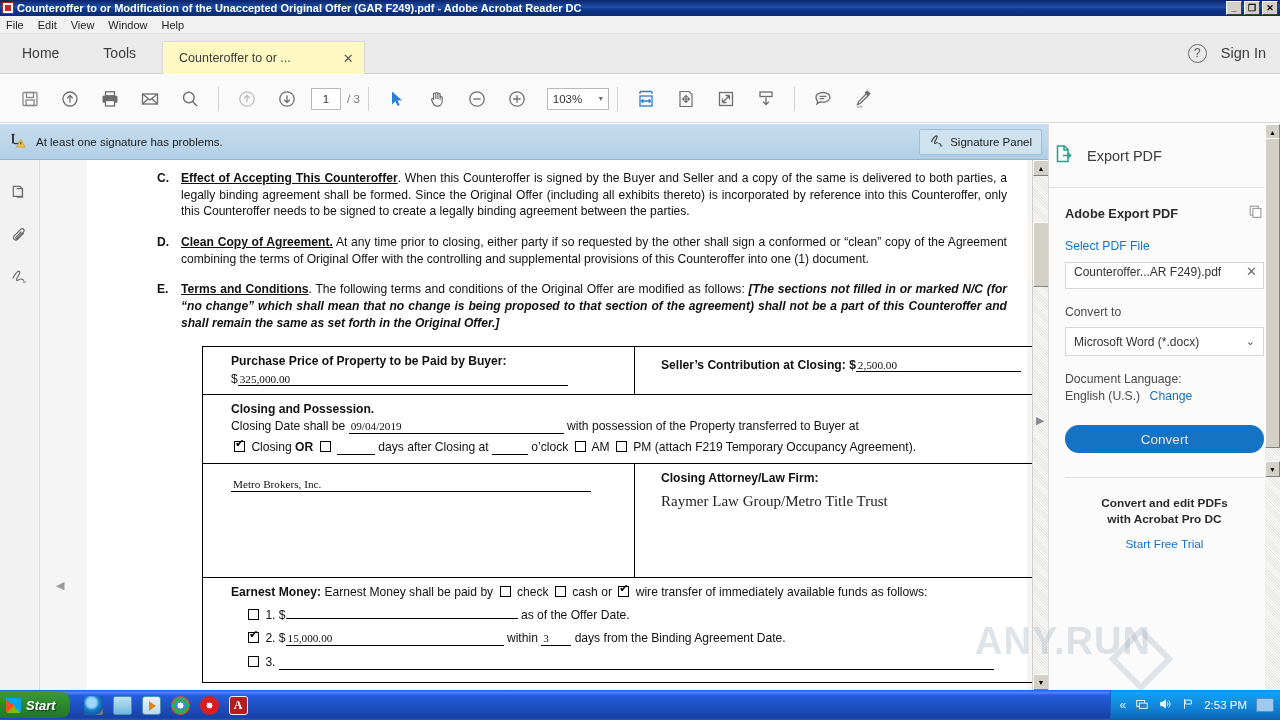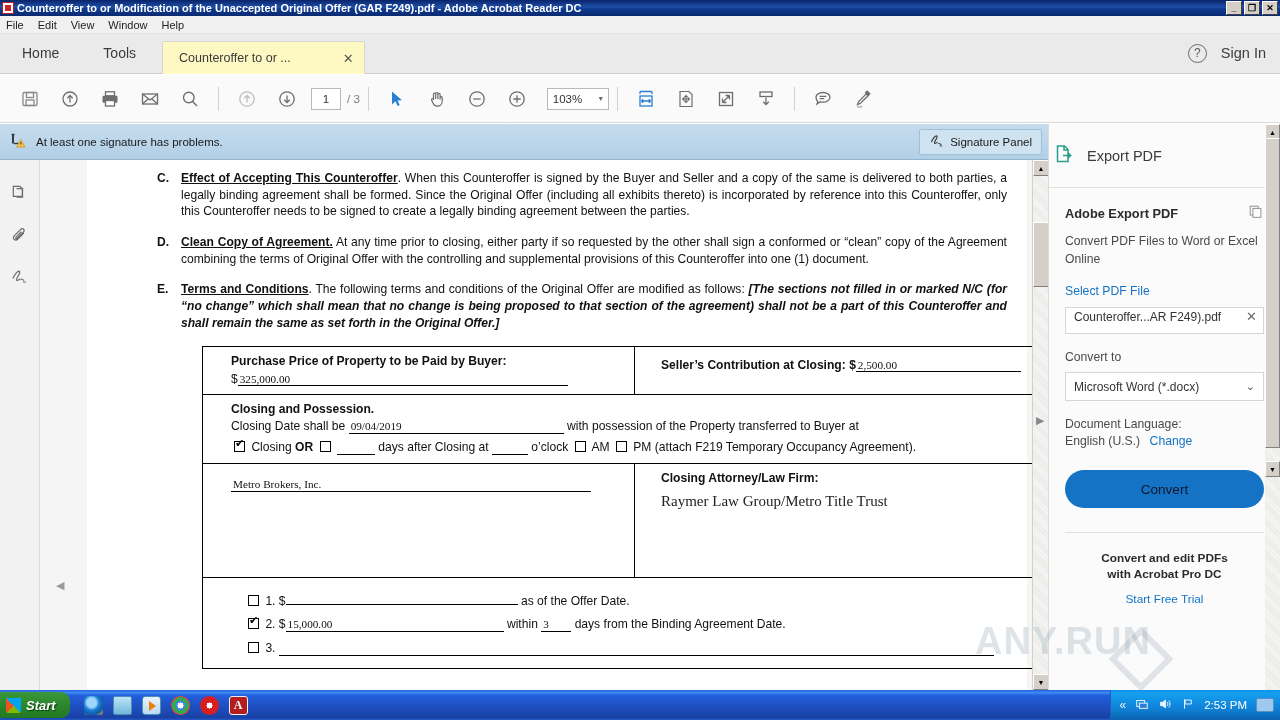--- a/index.html
+++ b/index.html
@@ -217,23 +217,23 @@
   .rp-file .fname { flex: 1; overflow: hidden; white-space: nowrap; }
   .rp-file .fx { color: #6b6b6b; font-size: 13px; margin-left: -6px; }
   .rp-lab { font-size: 12.2px; color: #4a4a4a; margin-top: 16px; }
   .rp-select {
     margin-top: 8px; height: 29px; border: 1px solid #d6d6d6; background: #fff;
     display: flex; align-items: center; padding: 0 8px;
     font-size: 12px; color: #333;
   }
   .rp-select .caret { margin-left: auto; font-size: 11px; color: #555; }
   .rp-convert {
-    margin: 22px 0 0 0; height: 38px; background: #1473c4; border-radius: 19px;
+    margin: 22px 0 0 0; height: 28px; background: #1473c4; border-radius: 19px;
     display: flex; align-items: center; justify-content: center;
-    color: #0f172a; font-size: 13.5px;
+    color: #e5e5e5; font-size: 13.5px;
   }
   .rp-divider { margin-top: 24px; border-top: 1px solid #e2e2e2; }
   .rp-promo { text-align: center; margin-top: 18px; }
   .rp-promo .p1 { font-size: 11.8px; font-weight: bold; color: #2b2b2b; line-height: 1.35; }
   .rp-promo .p2 { font-size: 11.8px; color: #1473c4; margin-top: 9px; }
   .rp-scroll {
     position: absolute; right: 0; top: 0; width: 15px; height: 566px;
     background: repeating-linear-gradient(45deg,#e9e9e6 0 1px,#f7f7f5 1px 2px);
   }
   .rp-sb-thumb {
@@ -574,20 +574,29 @@
               </div>
             </div>
             <div class="fcell right">
               <div class="lbl">Closing Attorney/Law Firm:</div>
               <div class="sig-name" style="margin-top:8px;">Raymer Law Group/Metro Title Trust</div>
             </div>
           </div>
 
           <div class="frow">
             <div class="fcell full" style="padding-bottom:12px;">
+              <div>
+                <b>Earnest Money:</b><span> Earnest Money shall be paid by</span>
+                <span class="cb"></span>
+                <span>check</span>
+                <span class="cb"></span>
+                <span>cash or</span>
+                <span class="cb checked"></span>
+                <span>wire transfer of immediately available funds as follows:</span>
+              </div>
 
               <div style="margin-top:9px; padding-left:14px;">
                 <span class="cb"></span>
                 <span>1.</span>
                 <span>$</span><span class="blank" style="width:232px;"></span>
                 <span>as of the Offer Date.</span>
               </div>
 
               <div style="margin-top:9px; padding-left:14px;">
                 <span class="cb checked"></span>
@@ -634,21 +643,20 @@
     <div class="rp-body">
       <div class="rp-h2">
         <span>Adobe Export PDF</span>
         <span style="margin-left:auto;">
           <svg width="16" height="16" viewBox="0 0 18 18" fill="none" stroke="#9a9a9a" stroke-width="1.2">
             <rect x="2.5" y="2.5" width="9" height="10"></rect>
               <rect x="5.5" y="5" width="9" height="10" fill="#fff"></rect>
           </svg>
         </span>
       </div>
-      <div class="rp-sub">Convert PDF Files to Word or Excel Online</div>
       <div class="rp-link">Select PDF File</div>
       <div class="rp-file">
         <span class="fname">Counteroffer...AR F249).pdf</span>
         <span class="fx">✕</span>
       </div>
       <div class="rp-lab">Convert to</div>
       <div class="rp-select">
         <span>Microsoft Word (*.docx)</span>
         <span class="caret">⌄</span>
       </div>

